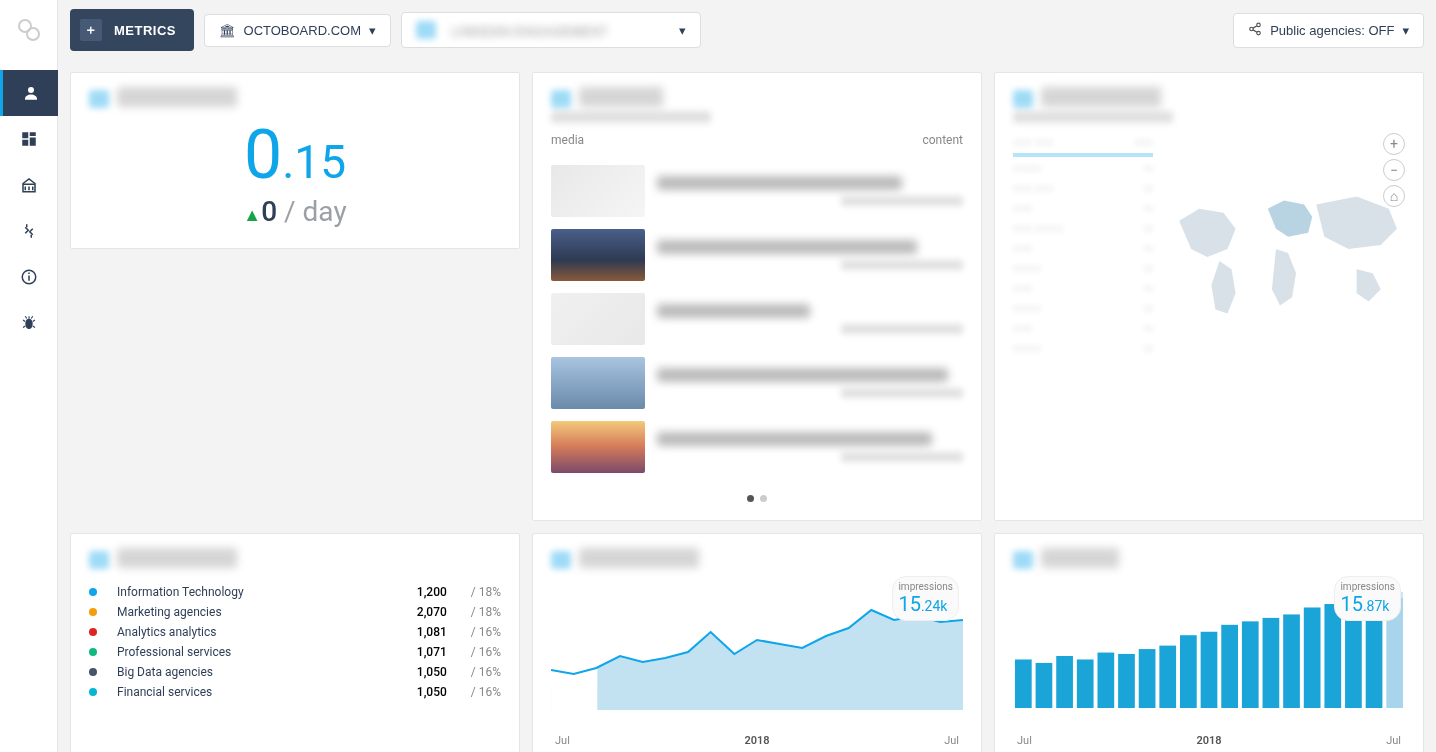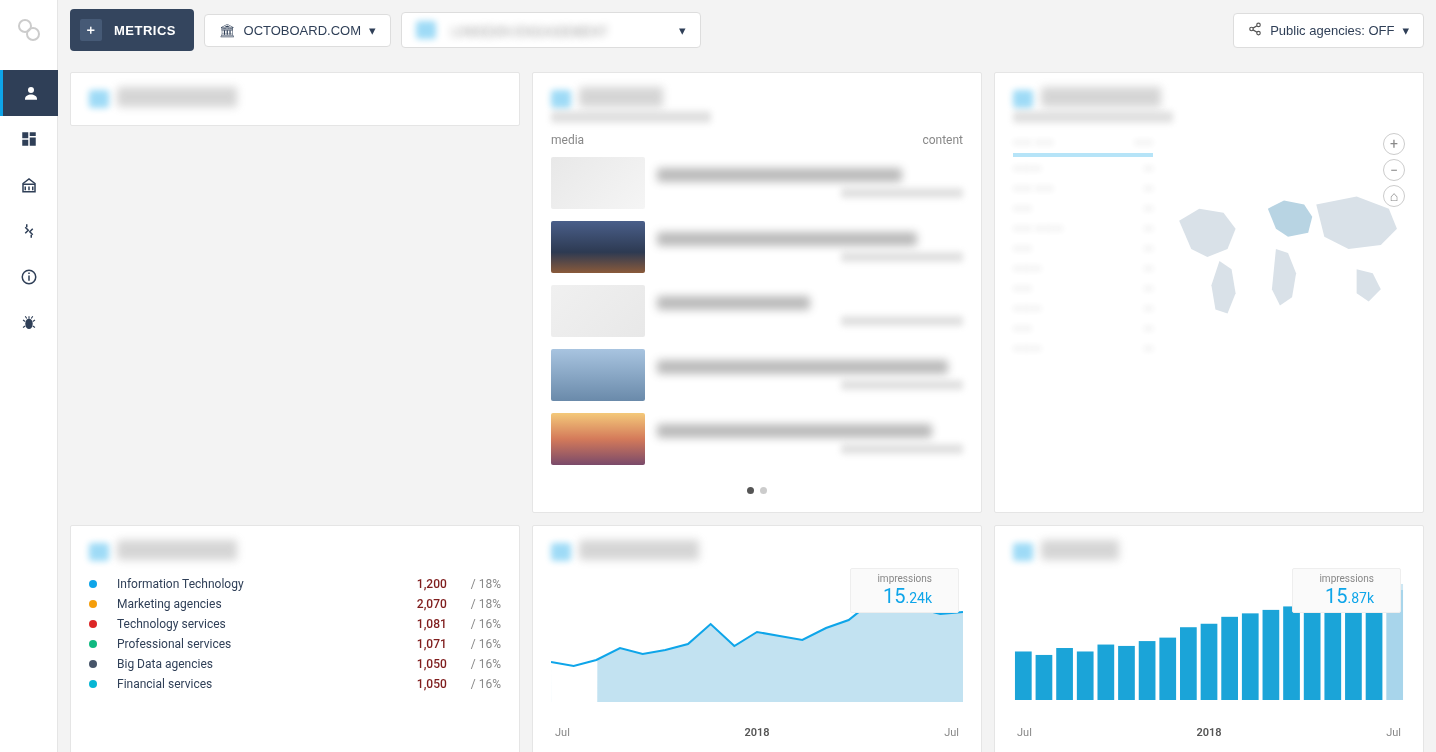--- a/index.html
+++ b/index.html
@@ -21,21 +21,21 @@
 .card { background: #fff; border: 1px solid #e5e5e5; border-radius: 2px; padding: 14px 18px; position: relative; }
 .card-title-blur { height: 20px; width: 200px; filter: blur(4px); opacity:.35; background: linear-gradient(90deg,#888 0,#888 60%,transparent 60%);border-radius:4px; margin-bottom:4px;}
 .card-sub-blur { height: 12px; width: 160px; filter: blur(3px); opacity:.25; background: #888;border-radius:3px;}
 .card-icon { display:inline-block;width:20px;height:18px;background:#0ea5e9;opacity:.4;filter:blur(3px);border-radius:3px;margin-right:8px;vertical-align:middle;}
 .bignum { text-align: center; padding: 10px 0 6px; }
 .bignum .val { font-size: 68px; font-weight: 400; color: #0ea5e9; line-height:1;}
 .bignum .val .frac { font-size: 46px; }
 .bignum .sub { font-size: 28px; color: #9aa0a6; margin-top: 6px;}
 .bignum .sub .tri { color: #16a34a; font-size: 18px; }
 .bignum .sub .delta { color: #2f3f57; font-weight:500;}
-.posts-hdr { display:flex; justify-content:space-between; font-size:12px;color:#888;margin:10px 0 4px;}
+.posts-hdr { display:flex; justify-content:space-between; font-size:12px;color:#888;margin:10px 0 12px;}
 .post-row { display:flex; align-items:center; gap:12px; padding:6px 0;}
 .post-thumb { width:94px;height:52px;border-radius:2px;background:linear-gradient(135deg,#4a6fa5,#c77d3a);flex-shrink:0;position:relative;overflow:hidden;}
 .post-thumb.t1{background:linear-gradient(135deg,#e8e8e8,#f5f5f5);}
 .post-thumb.t2{background:linear-gradient(180deg,#4a5f8a 0%,#2d3a52 60%,#8a5a3a 100%);}
 .post-thumb.t3{background:linear-gradient(135deg,#f0f0f0,#e8e8e8);}
 .post-thumb.t4{background:linear-gradient(180deg,#a8c4e0 0%,#6a8aaa 100%);}
 .post-thumb.t5{background:linear-gradient(180deg,#f4c97a 0%,#d47a5a 50%,#7a4a6a 100%);}
 .post-txt { flex:1; }
 .post-title-blur{height:14px;width:80%;filter:blur(4px);opacity:.4;background:#555;border-radius:3px;margin-bottom:6px;}
 .post-meta-blur{height:10px;width:40%;filter:blur(3px);opacity:.25;background:#888;border-radius:2px;margin-left:auto;}
@@ -52,24 +52,24 @@
 .row2 { display:grid; grid-template-columns: 450px 450px 1fr; gap:12px; margin-top:12px;}
 .donut-wrap{display:flex;align-items:center;gap:20px;padding-top:10px;}
 .donut{width:130px;height:130px;position:relative;}
 .donut-center{position:absolute;inset:0;display:flex;flex-direction:column;align-items:center;justify-content:center;}
 .donut-center .lbl{font-size:11px;color:#888;}
 .donut-center .val{font-size:22px;font-weight:600;color:#2f3f57;}
 .legend{flex:1;font-size:12px;}
 .legend-row{display:flex;align-items:center;gap:20px;padding:3px 0;}
 .legend-dot{width:8px;height:8px;border-radius:50%;}
 .legend-name{flex:1;color:#2f3f57;}
-.legend-val{color:#7f1d1d;font-weight:500;}
+.legend-val{color:#000000;font-weight:500;}
 .legend-pct{color:#888;margin-left:4px;}
 .chart-wrap{position:relative;height:150px;margin-top:8px;}
-.chart-badge{position:absolute;right:4px;top:-4px;background:#fafafa;border:1px solid #eee;padding:4px 26px;border-radius:2px;text-align:right;}
+.chart-badge{position:absolute;right:4px;top:-4px;background:#fafafa;border:1px solid #eee;padding:4px 5px;border-radius:14px;text-align:left;}
 .chart-badge .lbl{font-size:10px;color:#888;}
 .chart-badge .val{font-size:20px;color:#0ea5e9;}
 .chart-badge .val .fr{font-size:14px;}
 .chart-axis{display:flex;justify-content:space-between;font-size:11px;color:#888;margin-top:4px;padding:0 4px;}
 .chart-axis .mid{font-weight:600;color:#555;}
 </style>
 </head>
 <body>
 
 <div class="app">
@@ -154,20 +154,24 @@
         <span>▾</span>
       </button>
     </div>
 
     <div class="content">
       <div class="grid">
 
         <div style="display:flex;flex-direction:column;gap:12px">
           <div class="card">
             <div><span class="card-icon"></span><span class="card-title-blur" style="display:inline-block;vertical-align:middle"></span></div>
+            <div class="bignum">
+              <div class="val"><span>0</span><span class="frac">.15</span></div>
+              <div class="sub"><span class="tri">▲</span><span class="delta">0</span> <span>/ day</span></div>
+            </div>
           </div>
         </div>
 
         <div class="card">
           <div><span class="card-icon"></span><span class="card-title-blur" style="display:inline-block;vertical-align:middle;width:140px"></span></div>
           <div class="card-sub-blur"></div>
           <div class="posts-hdr">
               <span>media</span>
               <span>content</span>
             </div>
@@ -294,21 +298,21 @@
                   <span class="legend-pct">/ 18%</span>
                 </div>
                 <div class="legend-row">
                   <span class="legend-dot" style="background:#f59e0b"></span>
                   <span class="legend-name">Marketing agencies</span>
                   <span class="legend-val">2,070</span>
                   <span class="legend-pct">/ 18%</span>
                 </div>
                 <div class="legend-row">
                   <span class="legend-dot" style="background:#dc2626"></span>
-                  <span class="legend-name">Technology services</span>
+                  <span class="legend-name">Analytics analytics</span>
                   <span class="legend-val">1,081</span>
                   <span class="legend-pct">/ 16%</span>
                 </div>
                 <div class="legend-row">
                   <span class="legend-dot" style="background:#10b981"></span>
                   <span class="legend-name">Professional services</span>
                   <span class="legend-val">1,071</span>
                   <span class="legend-pct">/ 16%</span>
                 </div>
                 <div class="legend-row">

